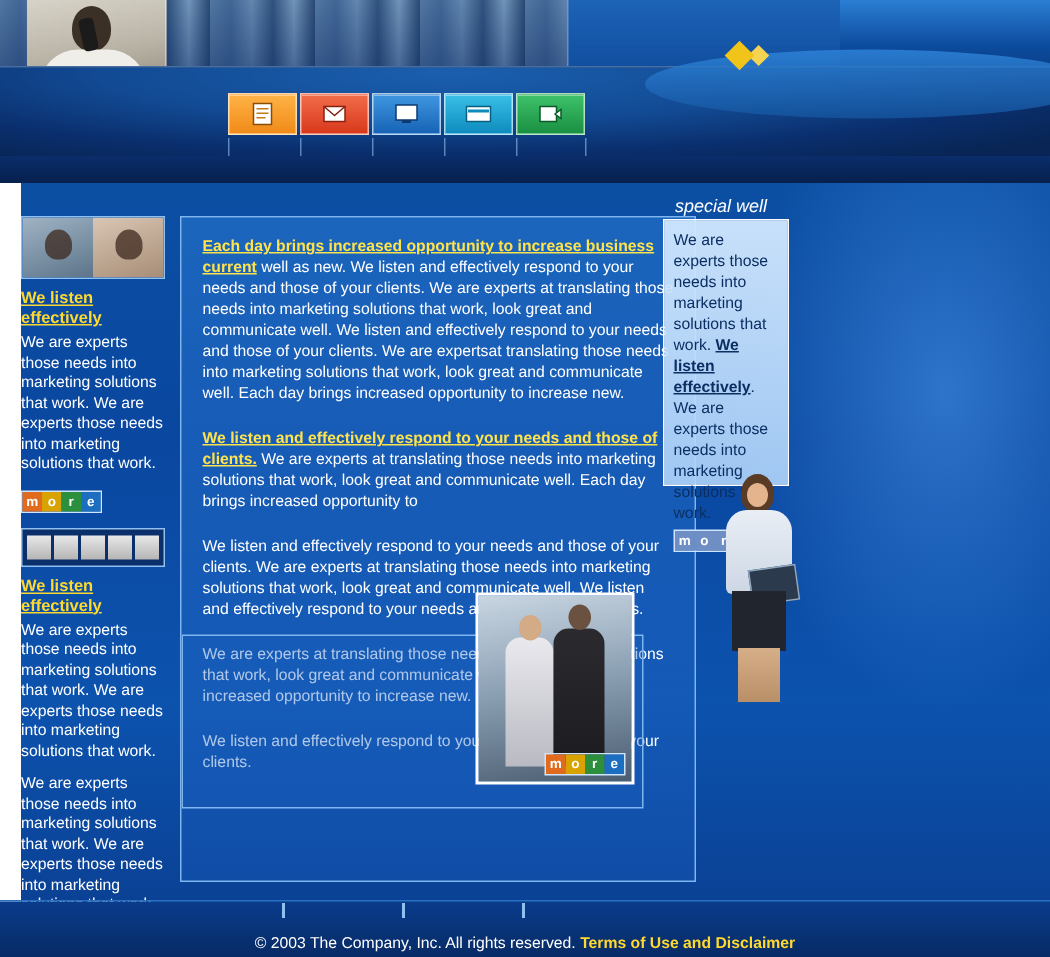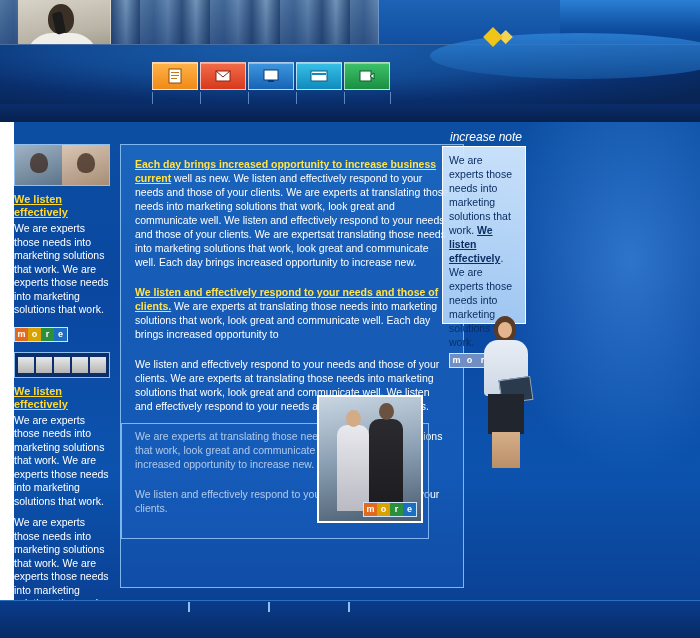--- a/index.html
+++ b/index.html
@@ -588,21 +588,21 @@
       <div class="man"></div>
       <div class="morebar">
         <span class="mb-m">m</span>
         <span class="mb-o">o</span>
         <span class="mb-r">r</span>
         <span class="mb-e">e</span>
       </div>
     </div>
   </div>
 
-  <div class="special-note">increase note</div>
+  <div class="special-note">special well</div>
   <div class="note-box">
     <span>We are experts those needs into marketing solutions that work. </span><u>We listen effectively</u><span>. We are experts those needs into marketing solutions that work.</span>
     <div class="morebar">
       <span class="mb-m">m</span>
       <span class="mb-o">o</span>
       <span class="mb-r">r</span>
       <span class="mb-e">e</span>
     </div>
   </div>
 
@@ -614,14 +614,17 @@
     <div class="skirt"></div>
     <div class="legs"></div>
   </div>
 
   <div class="footer-band"></div>
   <div class="footer-ticks">
     <i style="left:188px"></i>
       <i style="left:268px"></i>
       <i style="left:348px"></i>
   </div>
+  <div class="footer-text">
+    <span>© 2003 The Company, Inc. All rights reserved. </span><span class="disc">Terms of Use and Disclaimer</span>
+  </div>
 
 </div>
 
 </body></html>

